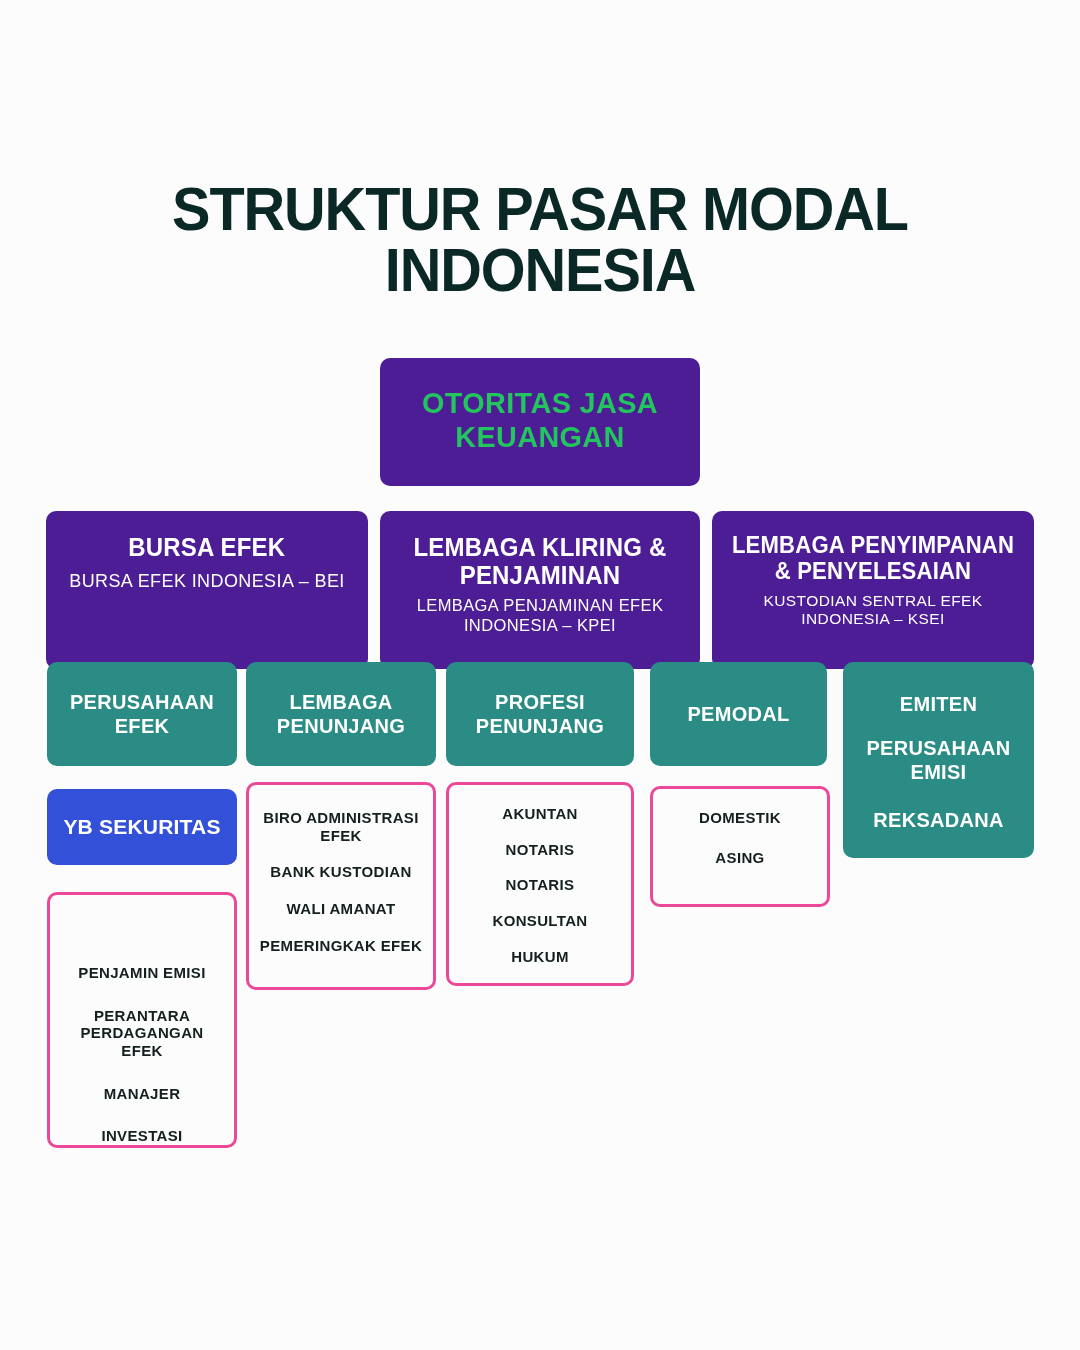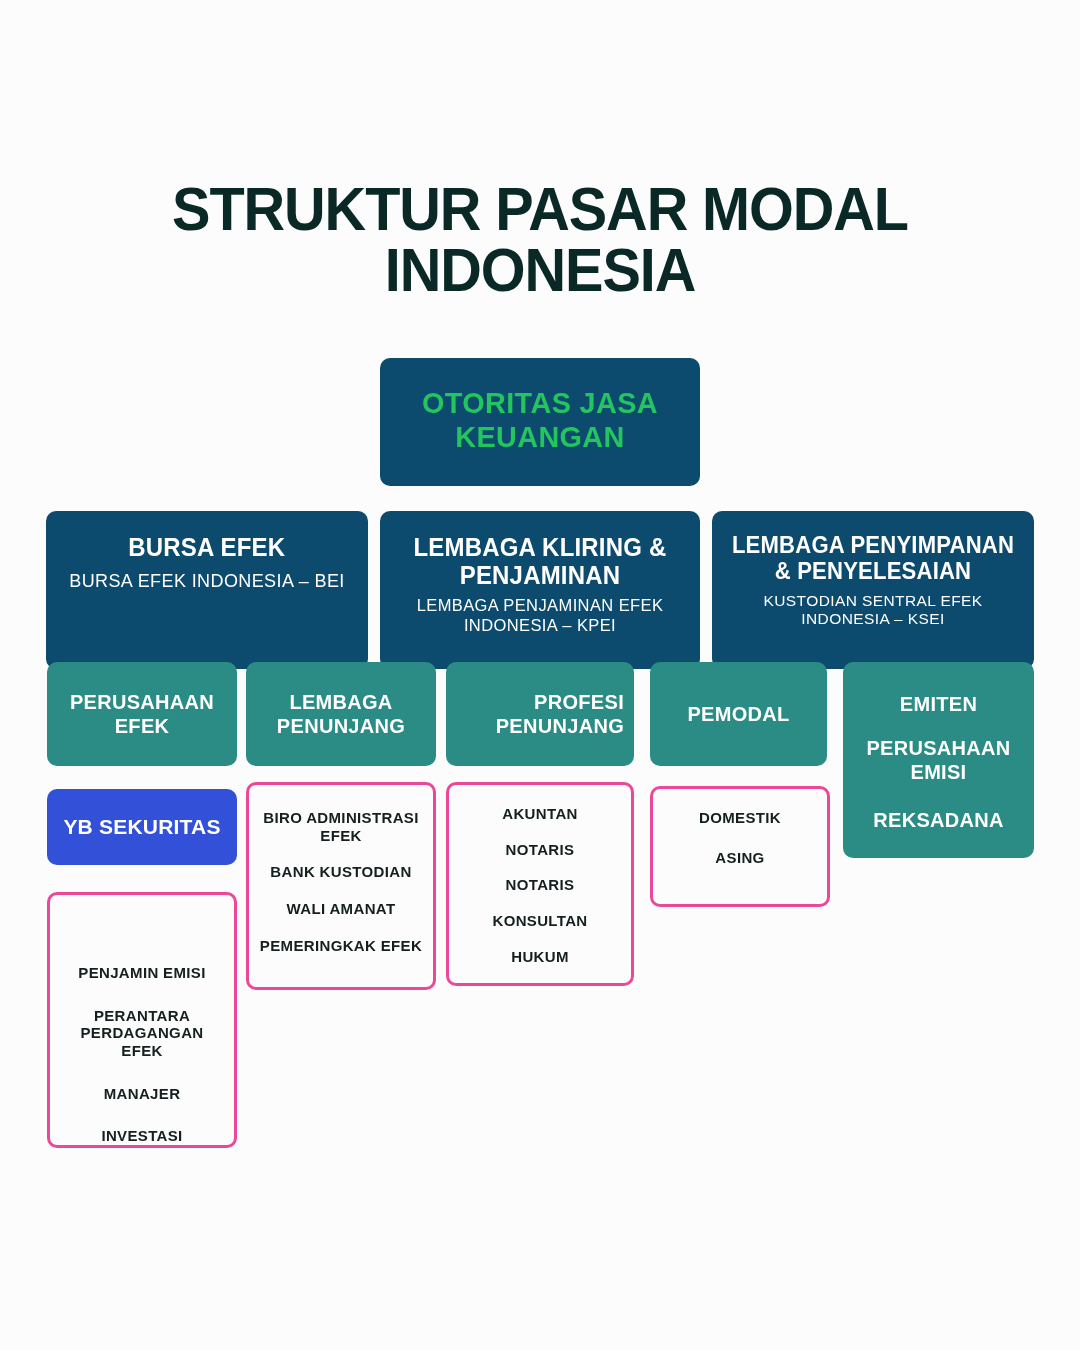--- a/index.html
+++ b/index.html
@@ -29,21 +29,21 @@
   
   .box{
     position:absolute;
     box-sizing:border-box;
     border-radius:10px;
     display:flex;
     flex-direction:column;
     align-items:center;
     text-align:center;
   }
-  .dark{background:#0c4a6e;color:#FFFFFF;}
+  .dark{background:#4c1d95;color:#FFFFFF;}
   .teal{background:#2A8C84;color:#FFFFFF;}
   .blue{background:#3350D8;color:#FFFFFF;}
   .outline{background:#FCFCFC;border:3px solid #ec4899;color:#14201F;}
 
   
   #ojk{left:380px;top:358px;width:320px;height:128px;justify-content:flex-start;padding-top:28px;}
   #ojk .t{
     color:#22C55E;font-weight:900;font-size:30px;line-height:1.13;
     letter-spacing:0.4px;transform:scaleX(0.96);
   }
@@ -62,21 +62,21 @@
     margin-top:7px;font-weight:500;font-size:16.5px;line-height:1.2;
     letter-spacing:0.4px;
   }
   #bursa .s{margin-top:10px;font-size:18px;}
   #penyimpanan .s{font-size:15.5px;}
 
   
   .r3{top:662px;height:104px;justify-content:center;padding:0 10px;}
   #perusahaan-efek{left:47px;width:190px;}
   #lembaga-penunjang{left:246px;width:190px;}
-  #profesi-penunjang{left:446px;width:188px;text-align:right;}
+  #profesi-penunjang{left:446px;width:188px;}
   #pemodal{left:650px;width:177px;}
   .r3 .t{font-weight:900;font-size:20px;line-height:1.2;letter-spacing:0.3px;}
 
   
   #emiten{left:843px;top:662px;width:191px;height:196px;justify-content:flex-start;padding:30px 8px 0;}
   #emiten .t{font-weight:900;font-size:20px;line-height:1.2;letter-spacing:0.3px;}
   #emiten .g2{margin-top:20px;}
   #emiten .g3{margin-top:24px;}
 
   

